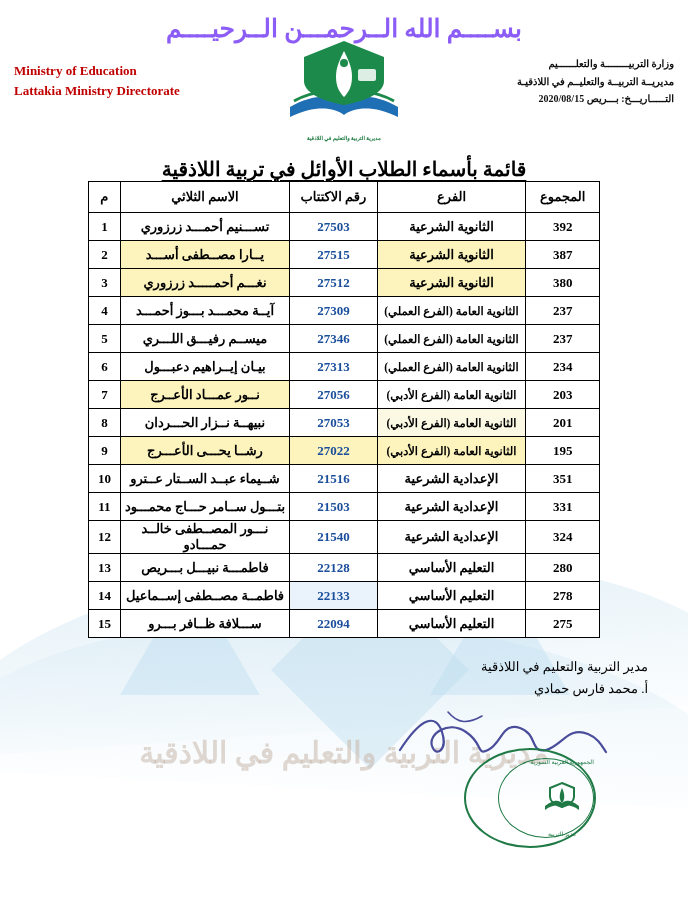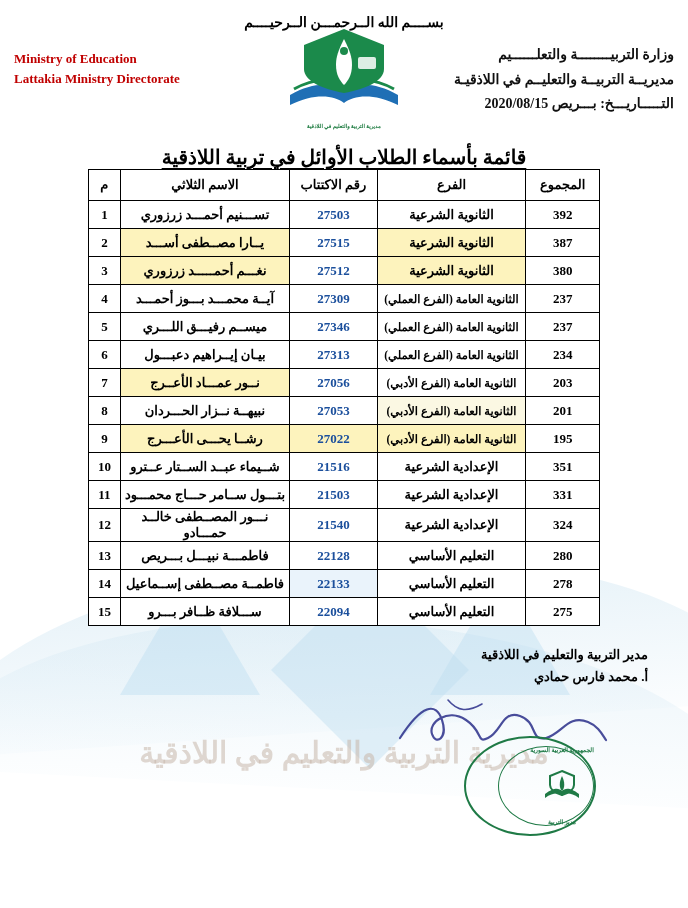--- a/index.html
+++ b/index.html
@@ -69,40 +69,40 @@
     position: relative;
     z-index: 1;
     width: 688px;
     height: 908px;
   }
 
   
   .basmala {
     text-align: center;
     font-family: "Liberation Serif", serif;
-    font-size: 14px;
-    font-weight: bold;
-    color: #000000;
+    font-size: 25px;
+    font-weight: bold;
+    color: #8b5cf6;
     padding-top: 14px;
     letter-spacing: 2px;
   }
   .header-row {
     display: flex;
     flex-direction: row;
     align-items: flex-start;
     justify-content: space-between;
     padding: 2px 14px 0 14px;
     margin-top: -4px;
   }
   .header-right {
     width: 242px;
     text-align: right;
     direction: rtl;
     font-family: "Liberation Serif", serif;
-    font-size: 14px;
+    font-size: 10px;
     font-weight: bold;
     color: #101010;
     line-height: 1.75;
     padding-top: 14px;
   }
   .header-right div { white-space: nowrap; }
   .header-left {
     width: 242px;
     direction: ltr;
     text-align: left;
@@ -188,21 +188,21 @@
   
   .footer {
     direction: rtl;
     margin-top: 18px;
     padding-right: 40px;
     font-family: "Liberation Serif", serif;
     font-size: 13px;
     line-height: 1.7;
     position: relative;
   }
-  .footer div { font-weight: bold; padding-left: 32px; }
+  .footer div { font-weight: normal; padding-left: 32px; }
   .sign-area {
     position: relative;
     height: 150px;
     margin-top: 4px;
   }
   .signature {
     position: absolute;
     right: 36px;
     top: 2px;
     width: 220px;

